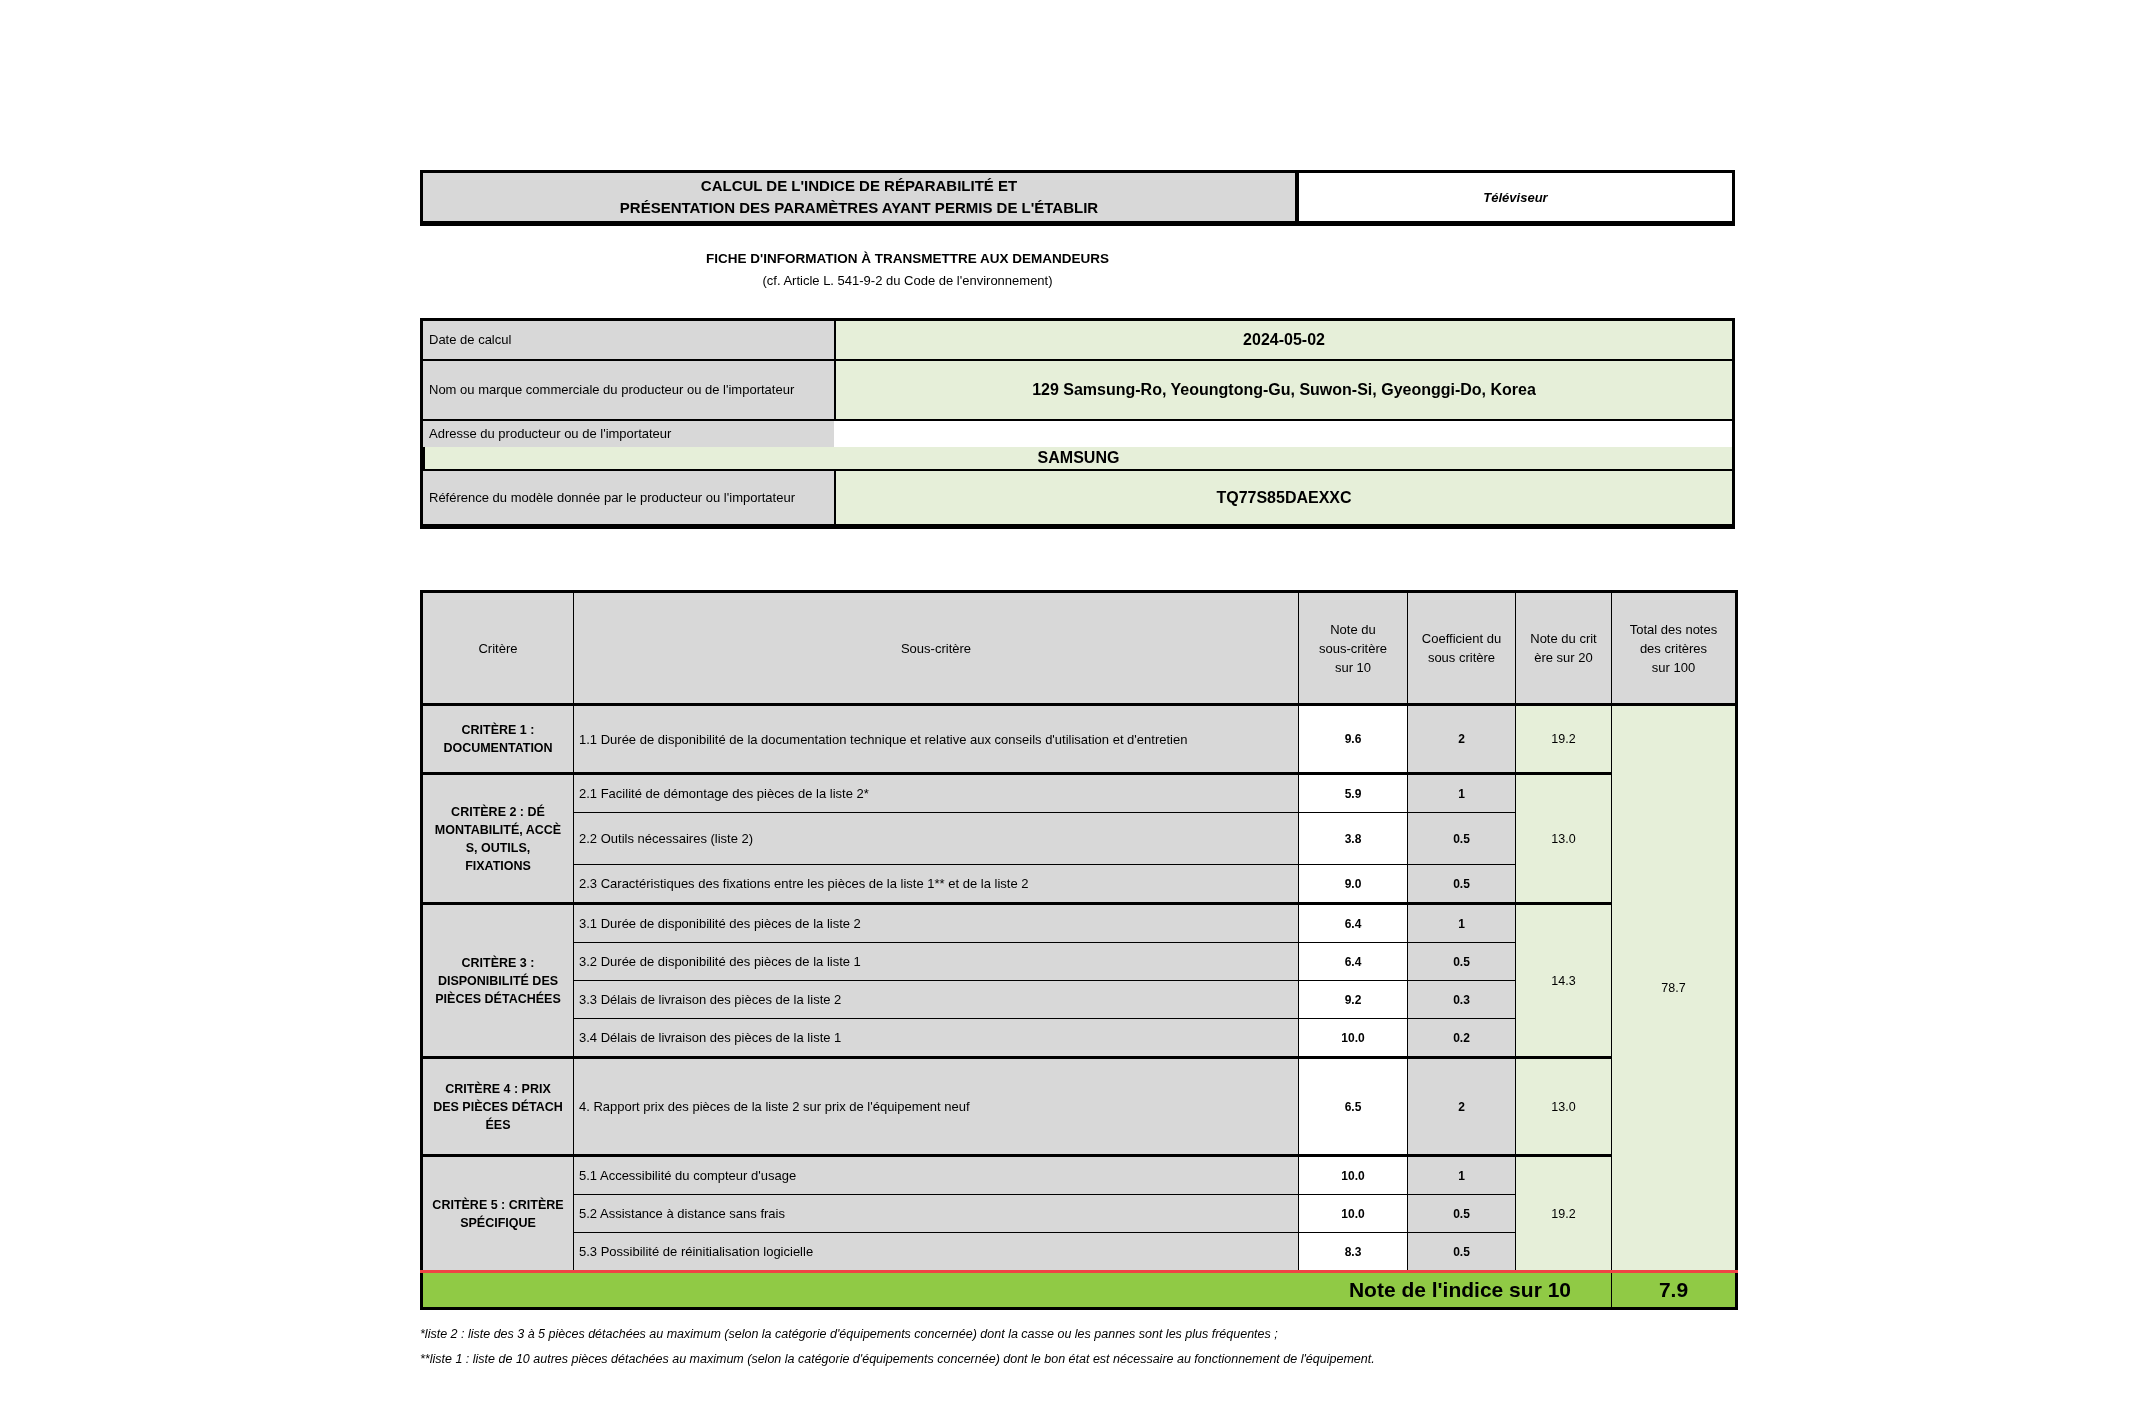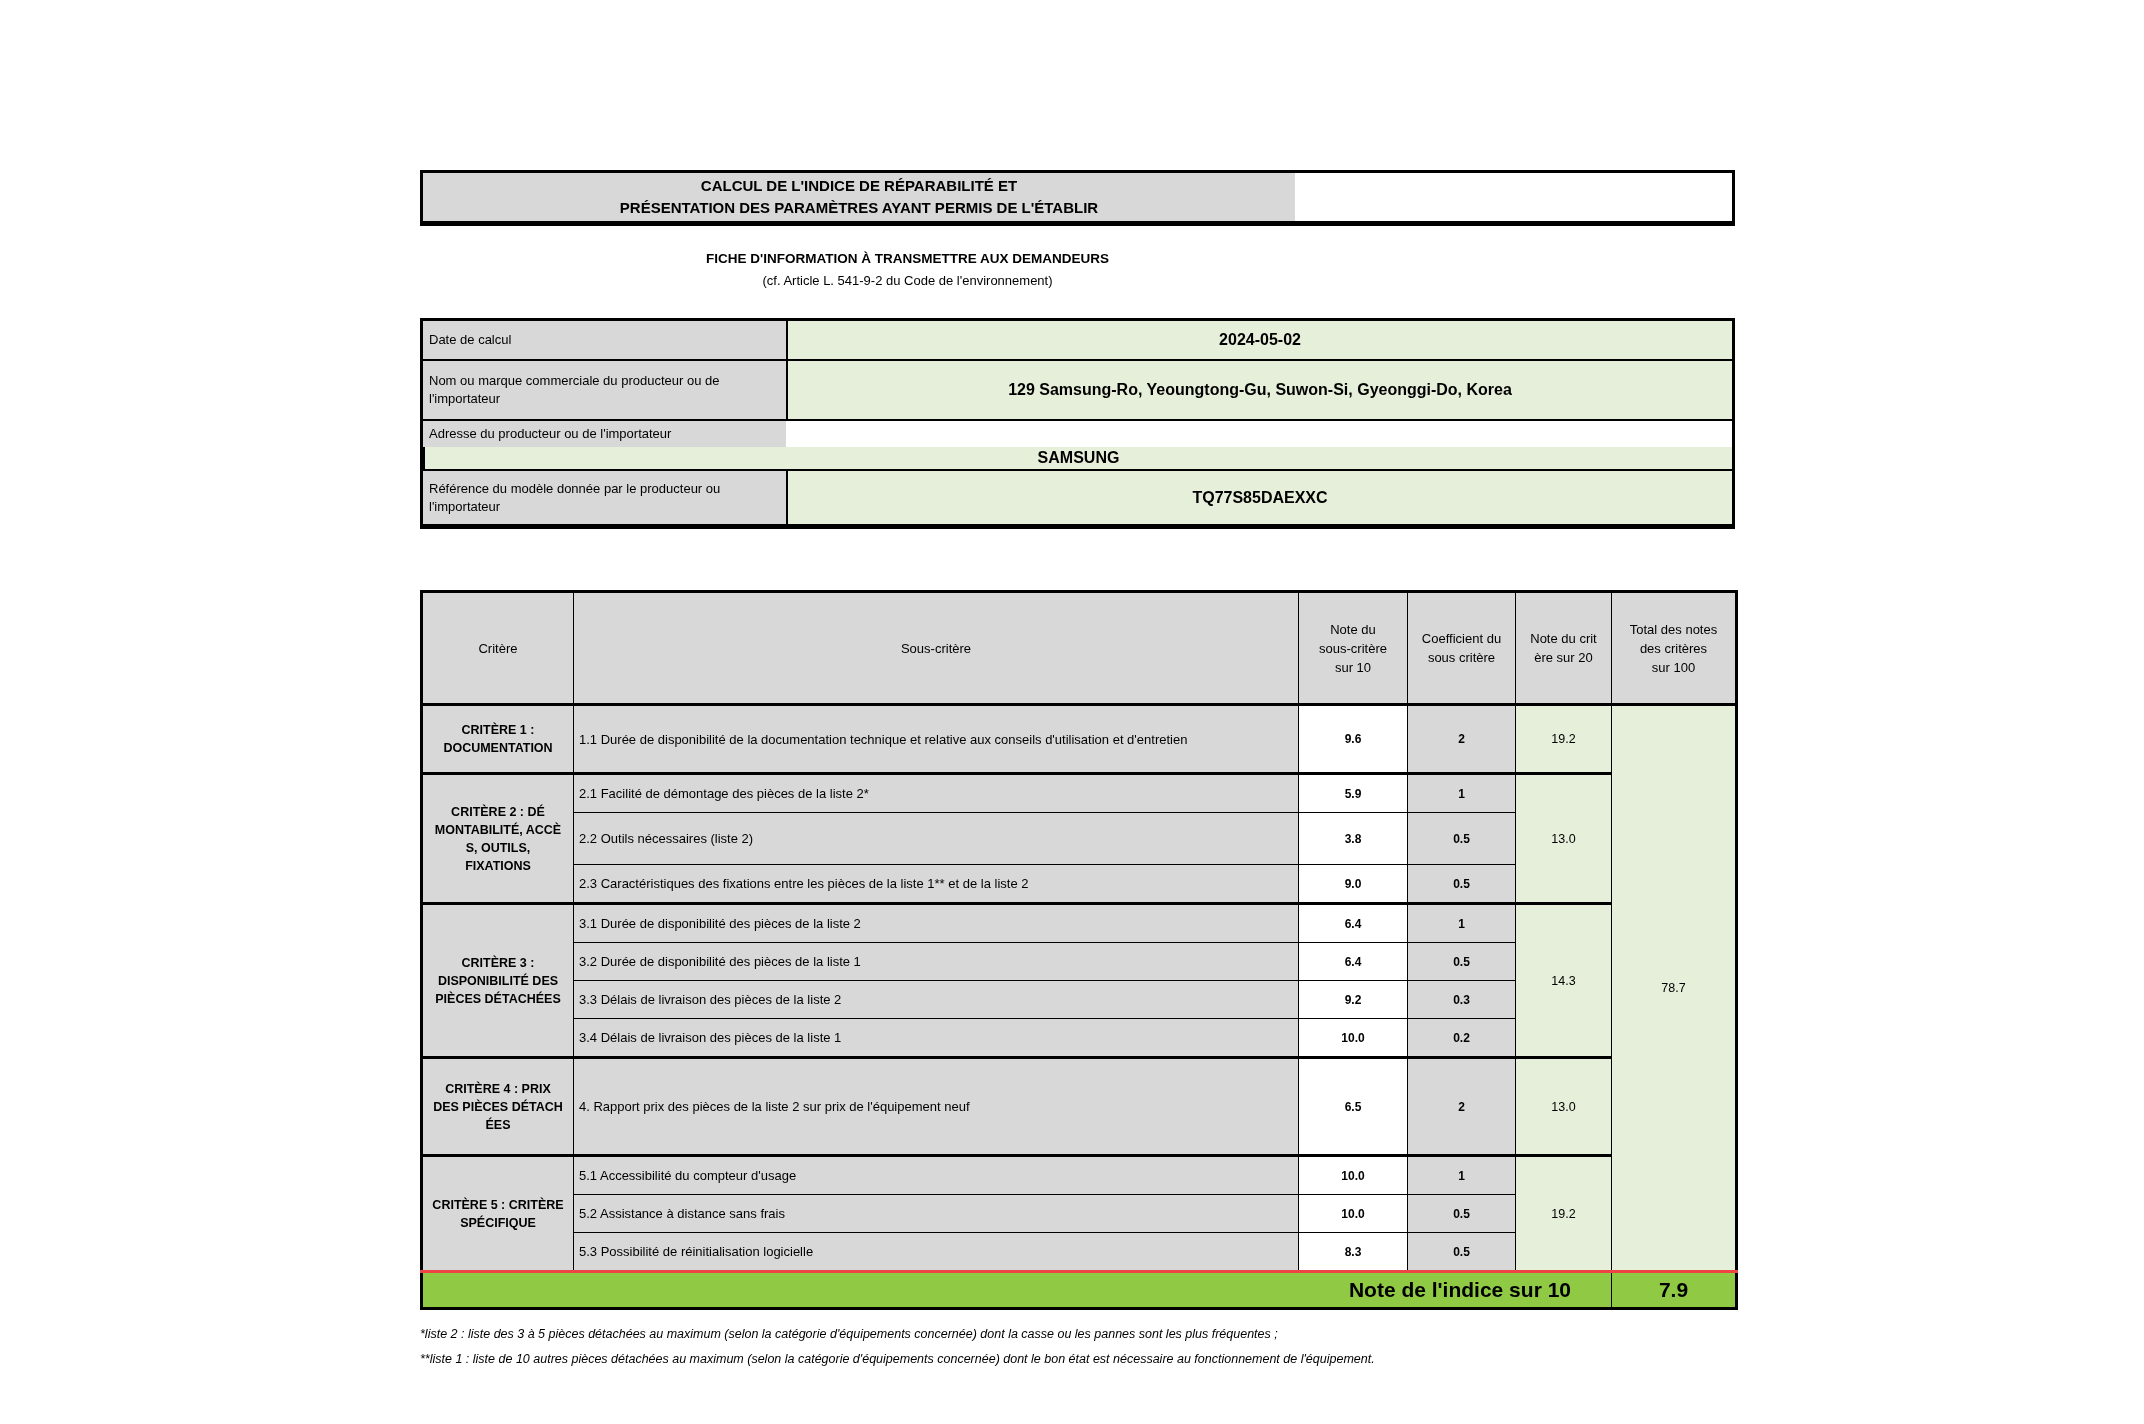--- a/index.html
+++ b/index.html
@@ -17,21 +17,21 @@
   .subtitle .l2 { font-size:13px; line-height:22px; }
 
   
   .info-table { margin-top:26px; border:3px solid #000; border-bottom-width:5px; }
   .info-row { display:flex; border-top:2px solid #000; }
   .info-row:first-child { border-top:none; }
   .info-row.r1 { min-height:38px; }
   .info-row.r2 { min-height:60px; }
   .info-row.r3 { min-height:50px;flex-direction:column; }
   .info-row.r4 { min-height:55px; }
-  .info-label { width:363px; background:#d8d8d8; font-size:13px; line-height:18px; display:flex; align-items:center; padding:4px 6px; }
+  .info-label { width:411px; background:#d8d8d8; font-size:13px; line-height:18px; display:flex; align-items:center; padding:4px 6px; }
   .info-value { flex:1; background:#e6efd9; border-left:2px solid #000; display:flex; align-items:center; justify-content:center; text-align:center; font-weight:bold; font-size:16px; }
 
   
   table.crit { border-collapse:collapse; table-layout:fixed; width:1315px; margin-top:61px; border:3px solid #000; }
   table.crit th, table.crit td { border:1px solid #000; white-space:pre-line; overflow:hidden; }
   table.crit thead th { background:#d8d8d8; font-weight:normal; font-size:13px; line-height:19px; text-align:center; vertical-align:middle; border-bottom:3px solid #000; }
   td.criterion { background:#d8d8d8; font-weight:bold; font-size:12.5px; line-height:18px; text-align:center; vertical-align:middle; }
   td.sub { background:#d8d8d8; font-size:13px; line-height:17px; text-align:left; vertical-align:middle; padding:10px 5px; white-space:normal; }
   td.note { background:#ffffff; font-weight:bold; font-size:12px; text-align:center; vertical-align:middle; border-left:2px solid #000; }
   td.coeff { background:#d8d8d8; font-weight:bold; font-size:12px; text-align:center; vertical-align:middle; border-left:2px solid #000; }
@@ -50,20 +50,21 @@
 </head>
 <body>
 
 <div class="doc">
 
   <div class="title-table">
     <div class="title-cell">
       <div>CALCUL DE L'INDICE DE RÉPARABILITÉ ET</div>
       <div>PRÉSENTATION DES PARAMÈTRES AYANT PERMIS DE L'ÉTABLIR</div>
     </div>
+    <div class="product-cell">Téléviseur</div>
   </div>
 
   <div class="subtitle">
     <div class="l1">FICHE D'INFORMATION À TRANSMETTRE AUX DEMANDEURS</div>
     <div class="l2">(cf. Article L. 541-9-2 du Code de l'environnement)</div>
   </div>
 
   <div class="info-table">
     <div class="info-row r1">
       <div class="info-label">Date de calcul</div>

